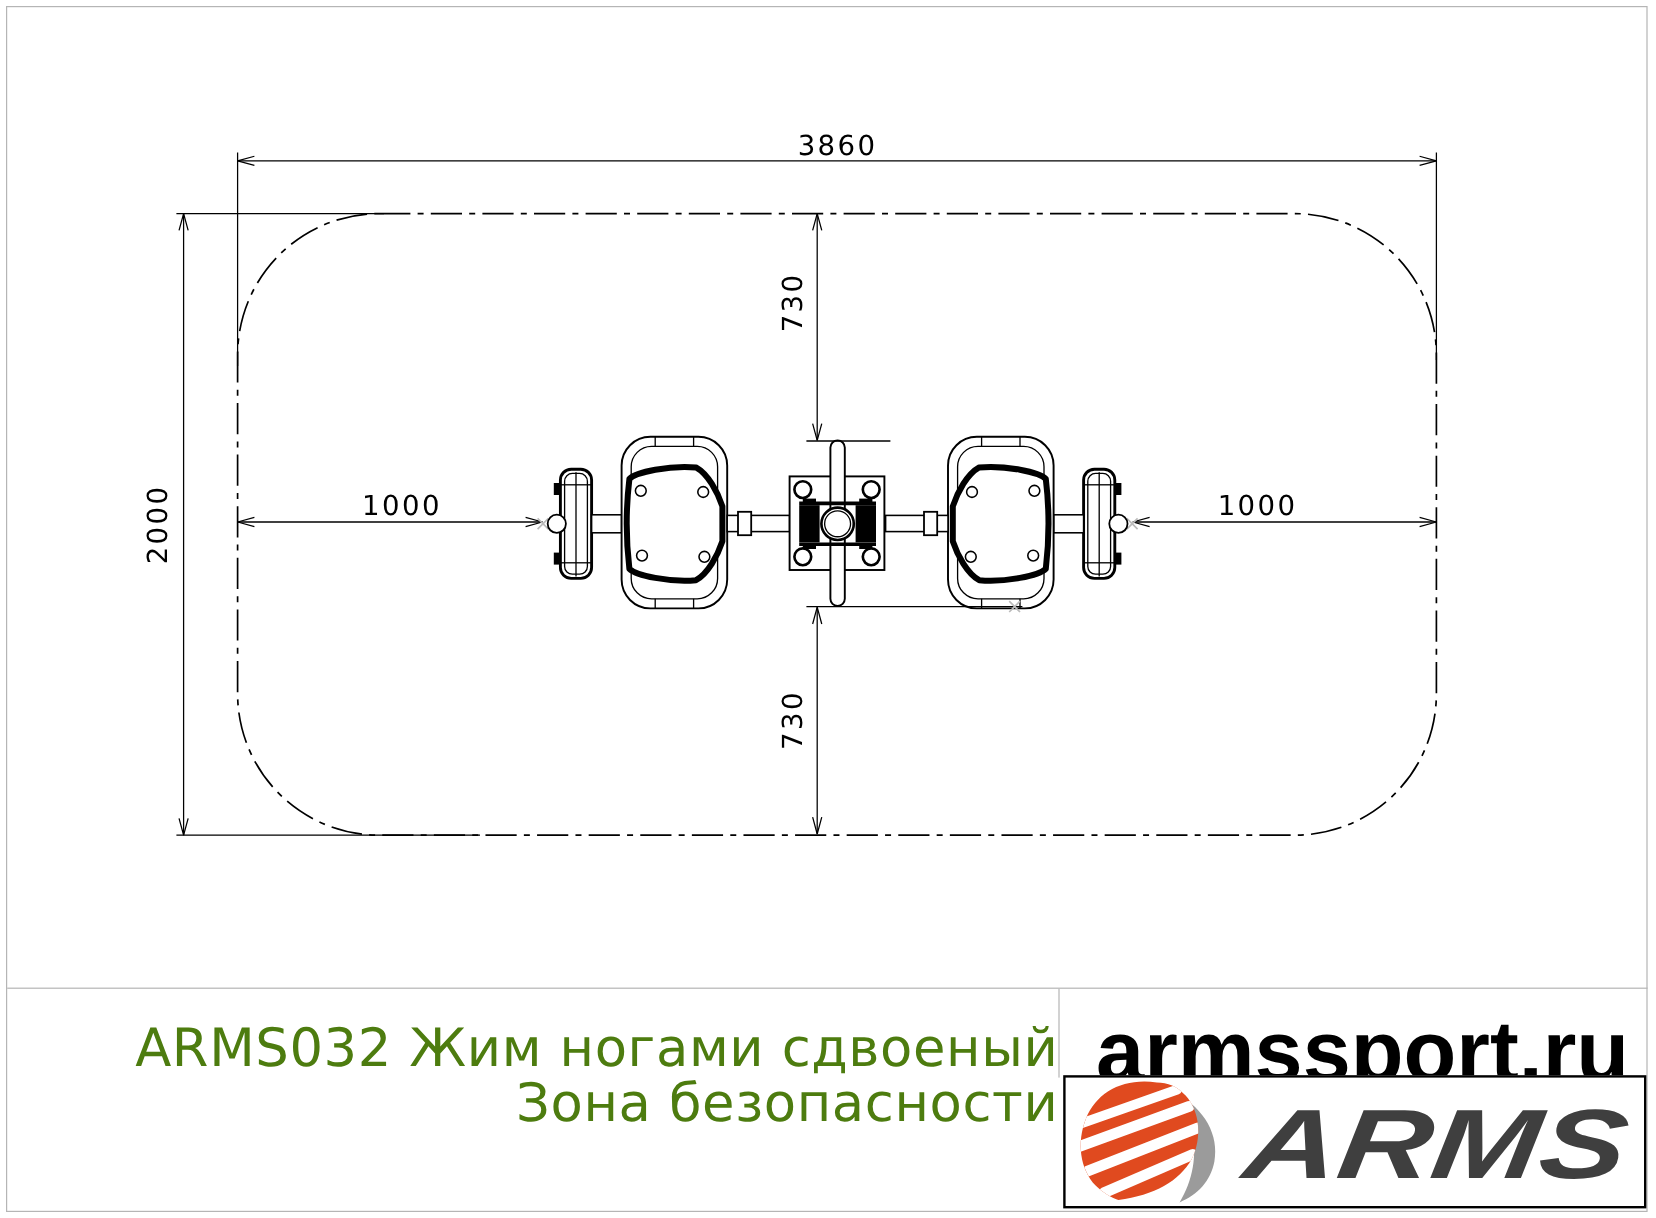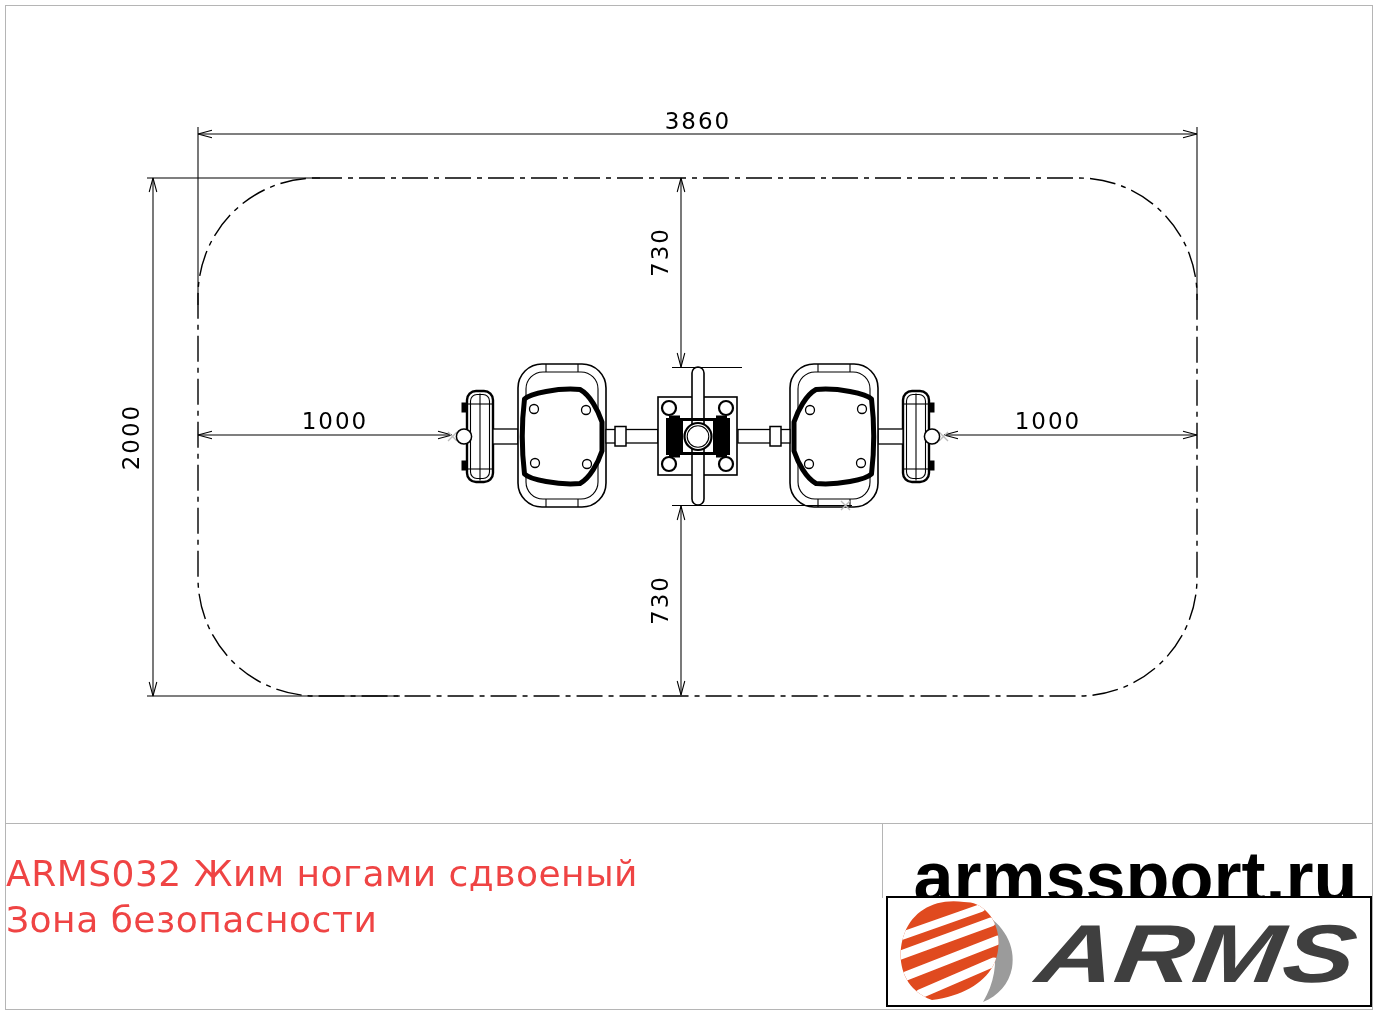--- a/index.html
+++ b/index.html
@@ -18,22 +18,22 @@
   .o15w{fill:#fff;stroke:#000;stroke-width:1.5;}
   .o16w{fill:#fff;stroke:#000;stroke-width:1.6;}
   .o2w{fill:#fff;stroke:#000;stroke-width:2.2;}
   .o2{fill:#fff;stroke:#000;stroke-width:2.4;}
   .thick3{fill:none;stroke:#000;stroke-width:3;}
   .fillb{fill:#000;stroke:none;}
   .cushion{fill:#fff;stroke:#000;stroke-width:5;stroke-linejoin:round;}
   .mark{stroke:#bbb;stroke-width:1.4;fill:none;}
   .dimtext{font-family:"DejaVu Sans",sans-serif;font-size:23px;fill:#000;letter-spacing:2px;}
   
-  .title-block{position:absolute;left:6px;top:851px;width:876px;text-align:left;
-               color:#ef4444;font-size:36px;line-height:46px;letter-spacing:0.5px;}
+  .title-block{position:absolute;left:6px;top:851px;width:876px;text-align:right;
+               color:#4d7c0f;font-size:44px;line-height:46px;letter-spacing:0.5px;}
   .site{position:absolute;left:882px;top:836px;width:507px;text-align:center;
         font-family:"Liberation Sans",sans-serif;font-weight:bold;font-size:72px;color:#000;}
   .logo-box{position:absolute;left:886px;top:896px;width:486px;height:111px;
             border:2px solid #000;background:#fff;box-sizing:border-box;}
   .logo-box svg{position:absolute;left:0;top:0;}
 </style>
 </head>
 <body>
 
 <div class="page">

